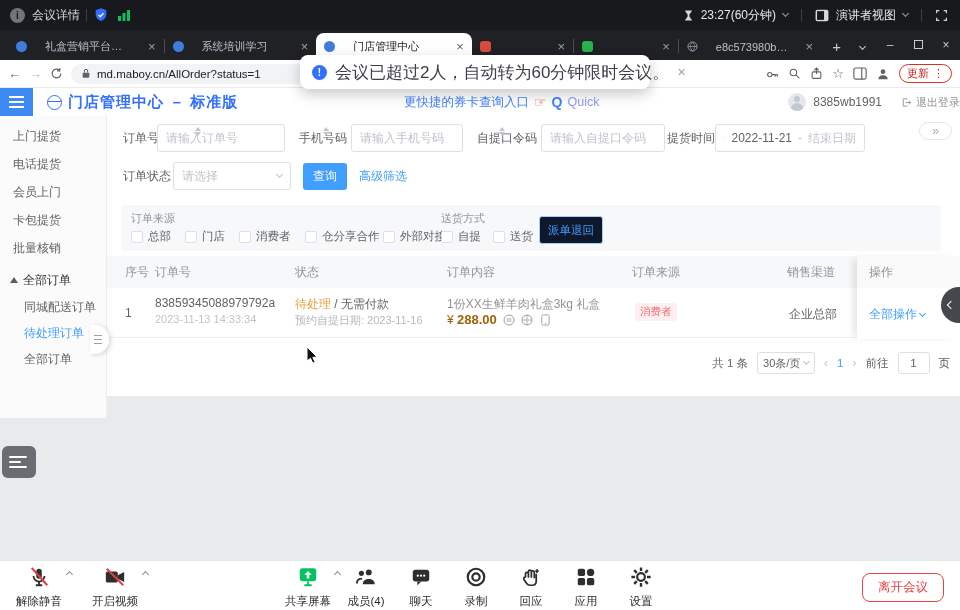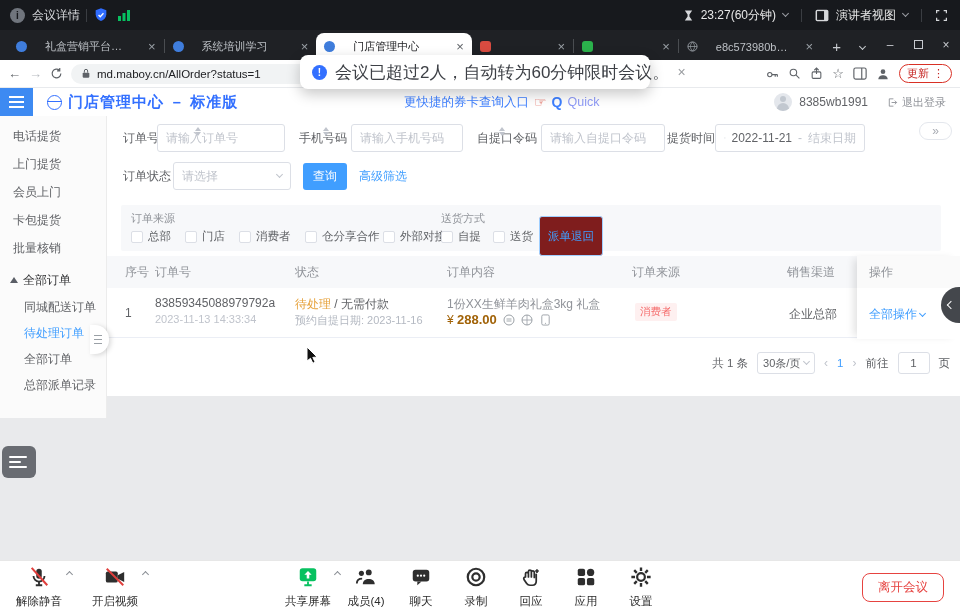--- a/index.html
+++ b/index.html
@@ -46,21 +46,21 @@
   .burger{width:33px;height:28px;background:#3d8af2;display:flex;flex-direction:column;justify-content:center;align-items:center;gap:3px;flex:none}
   .burger i{width:15px;height:2px;background:#fff}
   .slogo{width:15px;height:15px;border:1.6px solid #3370ff;border-radius:50%;margin:0 6px 0 14px;position:relative}
   .slogo:before{content:"";position:absolute;left:-1px;right:-1px;top:5px;height:1.5px;background:#3370ff}
   .stitle{font-size:15px;font-weight:bold;color:#3370ff;letter-spacing:1px}
   .promo{position:absolute;left:404px;display:flex;align-items:center;gap:5px;font-size:12.5px}
   .promo .plink{color:#3d7fff}
   .promo .finger{color:#e05b4d;font-size:14px}
   .promo .qmark{color:#3d7fff;font-weight:bold;font-size:14px}
   .promo .quick{color:#8f9bf7}
-  .shead-r{margin-left:auto;display:flex;align-items:center;gap:7px;padding-right:14px}
+  .shead-r{margin-left:auto;display:flex;align-items:center;gap:7px;}
   .avatar{width:18px;height:18px;border-radius:50%;background:#e4e7ec;position:relative;overflow:hidden}
   .avatar:before{content:"";position:absolute;left:6px;top:3px;width:6px;height:6px;border-radius:50%;background:#c2c8d0}
   .avatar:after{content:"";position:absolute;left:3px;top:10px;width:12px;height:8px;border-radius:6px 6px 0 0;background:#c2c8d0}
   .uname{font-size:12px;color:#606266}
   .logout{display:flex;align-items:center;gap:4px;color:#909399;font-size:11px;margin-left:12px}
 
   
   .sidebar{position:absolute;top:116px;left:0;width:107px;height:302px;background:#fbfbfb;border-right:1px solid #ececec;font-size:12px;color:#606266}
   .sroot{height:31px;margin-top:2px;background:#ececec;display:flex;align-items:center;padding-left:13px;font-size:13px;font-weight:bold;color:#303133}
   .sitem{height:28px;line-height:28px;padding-left:13px}
@@ -77,21 +77,21 @@
   .datebox{gap:6px;color:#c0c4cc}
   .datebox .dval{color:#606266}
   .btn-pri{position:absolute;background:#409eff;color:#fff;border-radius:3px;font-size:12px;display:flex;align-items:center;justify-content:center}
   .adv{position:absolute;color:#409eff;line-height:28px}
   .expandpill{position:absolute;left:812px;top:6px;width:33px;height:18px;border:1px solid #e4e7ed;border-radius:9px;background:#fff;color:#a8abb2;font-size:12px;display:flex;align-items:center;justify-content:center}
 
   .fpanel{position:absolute;left:14px;top:89px;width:820px;height:46px;background:#f7f8fa;border-radius:2px}
   .fpl{position:absolute;font-size:11px;color:#909399}
   .ckb{position:absolute;display:flex;align-items:center;gap:5px;font-size:11.5px;color:#606266}
   .ckb .box{width:12px;height:12px;border:1px solid #dcdfe6;border-radius:2px;background:#fff}
-  .btn-ret{position:absolute;left:418px;top:11px;width:64px;height:40px;border:1px solid #a0cfff;color:#409eff;background:#7f1d1d;border-radius:3px;font-size:11.5px;display:flex;align-items:center;justify-content:center}
+  .btn-ret{position:absolute;left:418px;top:11px;width:64px;height:28px;border:1px solid #a0cfff;color:#409eff;background:#0f172a;border-radius:3px;font-size:11.5px;display:flex;align-items:center;justify-content:center}
 
   .thead{position:absolute;left:0;top:140px;width:853px;height:32px;background:#f7f8fa}
   .th{position:absolute;line-height:32px;font-size:12px;color:#909399}
   .sort{position:absolute;top:11px;display:flex;flex-direction:column;gap:1px}
   .sort .su{width:0;height:0;border-left:3.5px solid transparent;border-right:3.5px solid transparent;border-bottom:4.5px solid #c0c4cc}
   .sort .sd{width:0;height:0;border-left:3.5px solid transparent;border-right:3.5px solid transparent;border-top:4.5px solid #c0c4cc}
   .trow{position:absolute;left:0;top:172px;width:853px;height:50px;background:#fff;border-bottom:1px solid #ebeef5}
   .fixcol{position:absolute;left:750px;top:140px;width:103px;height:83px;background:#fff;box-shadow:-6px 0 8px -3px rgba(0,0,0,.12)}
   .fixcol-head{position:absolute;left:750px;top:140px;width:103px;height:32px;background:#fafafa}
   .cell{position:absolute;font-size:12px;color:#606266;white-space:nowrap}
@@ -280,33 +280,32 @@
             <path d="M14 4H5v16h9" stroke="#909399" stroke-width="2" fill="none"></path>
             <path d="M10 12h11M17 8l4 4-4 4" stroke="#909399" stroke-width="2" fill="none"></path>
           </svg>
         <span>退出登录</span>
       </span>
     </div>
   </div>
 
   <div class="sidebar">
     <div style="height:6px"></div>
+    <div class="sitem">上门提货</div>
     <div class="sitem">电话提货</div>
-    <div class="sitem">上门提货</div>
     <div class="sitem">会员上门</div>
     <div class="sitem">卡包提货</div>
     <div class="sitem">批量核销</div>
     <div class="sgroup">
       <span class="tri-up"></span>
       <span>全部订单</span>
     </div>
     <div class="schild">同城配送订单</div>
     <div class="schild active">待处理订单</div>
     <div class="schild">全部订单</div>
-    <div class="schild">总部派单记录</div>
   </div>
 
   <div class="content">
 
     <span class="flabel" style="left:16px;top:8px">订单号</span>
     <div class="finput" style="left:50px;top:8px;width:128px">
         <span>请输入订单号</span>
       </div>
     <span class="flabel" style="left:192px;top:8px">手机号码</span>
     <div class="finput" style="left:244px;top:8px;width:112px">

